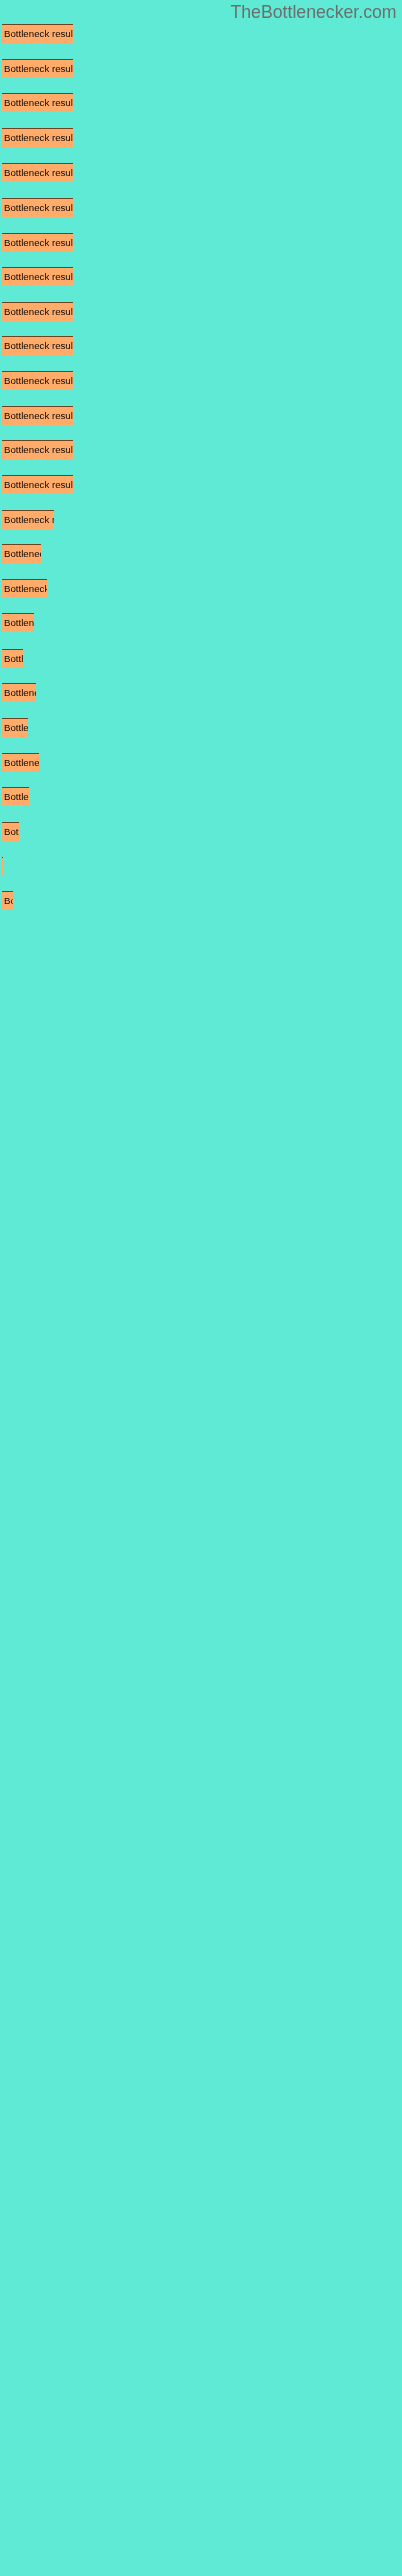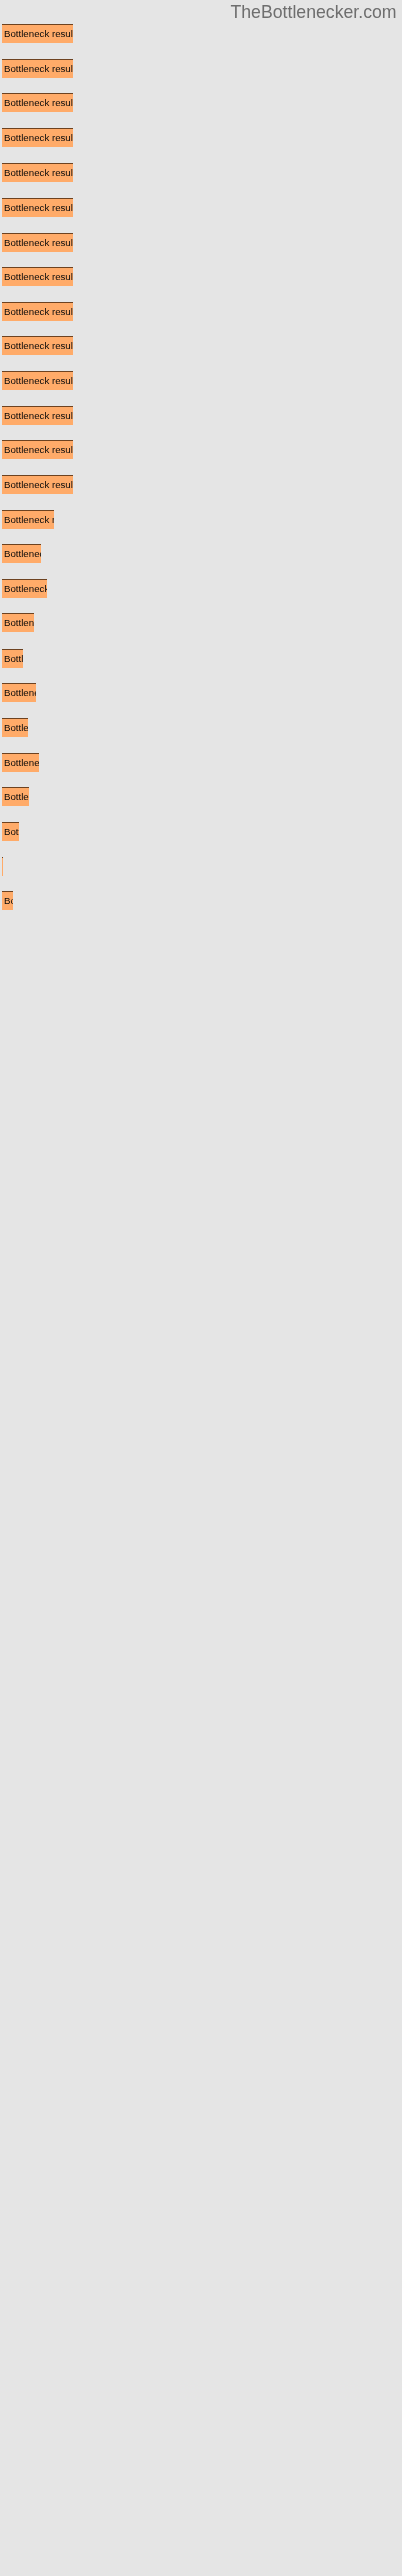--- a/index.html
+++ b/index.html
@@ -12,21 +12,21 @@
     height: 2576px;
     position: relative;
     overflow: hidden;
     font-family: "Liberation Sans", sans-serif;
   }
   #chart-root {
     position: absolute;
     inset: 0;
     width: 403px;
     height: 2576px;
-    background: #e5e5e5;
+    background: #5eead4;
   }
   #chart-title {
     position: absolute;
     right: 6.4px;
     top: 0px;
     font-size: 17.7px;
     line-height: 24px;
     color: #6e6e6e;
     letter-spacing: 0px;
     white-space: nowrap;

